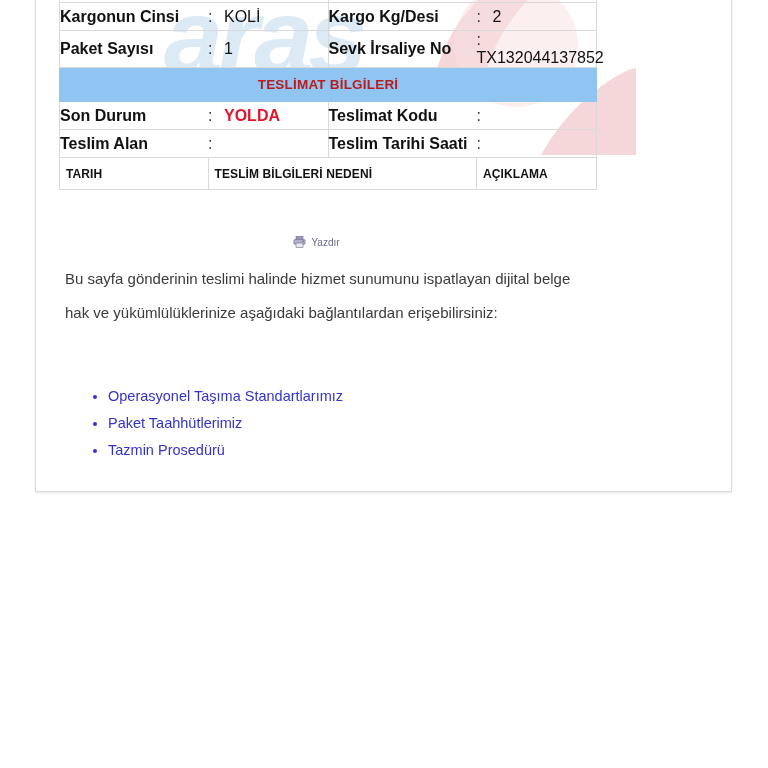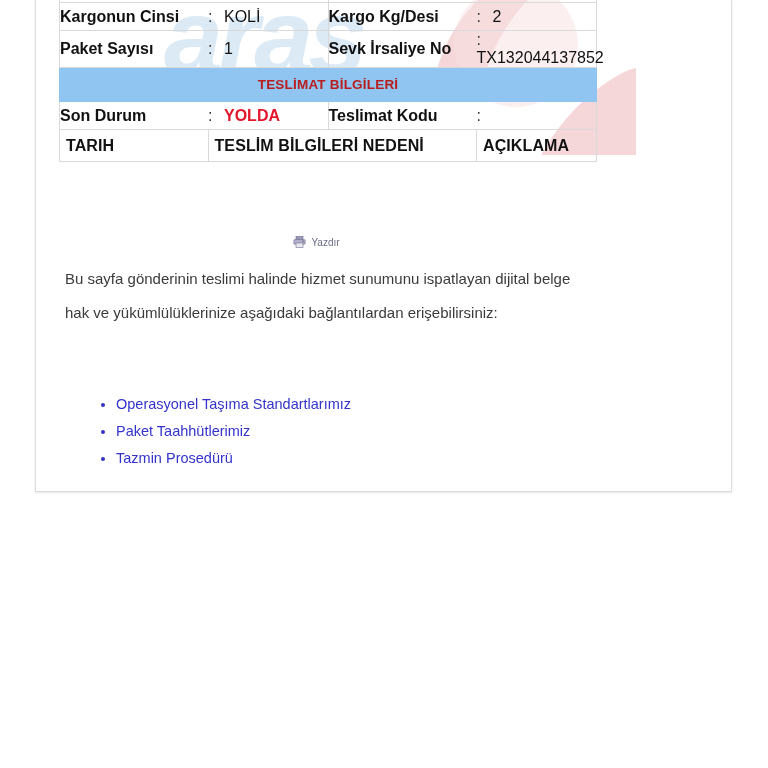--- a/index.html
+++ b/index.html
@@ -106,21 +106,21 @@
     text-align: center;
     color: #b91c1c;
     font-weight: 700;
     font-size: 13.5px;
     letter-spacing: 0.2px;
     width: auto;
   }
 
   .head-row td {
     font-weight: 700;
-    font-size: 16px;
+    font-size: 12px;
     color: #111;
     height: 31px;
     padding-left: 6px;
     letter-spacing: 0.1px;
     border: 1px solid #d9d9d9;
   }
 
   
   .print-row {
     position: absolute;
@@ -151,21 +151,21 @@
     font-size: 15px;
     color: #3b3b3b;
     line-height: 30px;
   }
   .body-copy p { margin: 4px; }
 
   .link-list {
     position: absolute;
     left: 46px;
     top: 381px;
-    margin: 12px;
+    margin: 4px;
     padding: 0 0 0 22px;
     z-index: 3;
     list-style: disc;
     color: #3333cc;
   }
   .link-list li {
     font-size: 14.5px;
     line-height: 27px;
     color: #3333cc;
   }
@@ -217,20 +217,26 @@
         <td colspan="4">TESLİMAT BİLGİLERİ</td>
       </tr>
 
       <tr>
         <td class="cell-label">Son Durum</td>
         <td class="cell-value status-red"><span class="colon">:</span><span class="val">YOLDA</span></td>
         <td class="cell-label">Teslimat Kodu</td>
         <td class="cell-value"><span class="colon">:</span><span class="val"></span></td>
       </tr>
 
+      <tr>
+        <td class="cell-label">Teslim Alan</td>
+        <td class="cell-value"><span class="colon">:</span><span class="val"></span></td>
+        <td class="cell-label">Teslim Tarihi Saati</td>
+        <td class="cell-value"><span class="colon">:</span><span class="val"></span></td>
+      </tr>
 
 
       <tr class="head-row">
         <td style="width:81px">TARIH</td>
         <td colspan="2">TESLİM BİLGİLERİ NEDENİ</td>
         <td style="width:145px">AÇIKLAMA</td>
       </tr>
     </tbody>
   </table>
 

